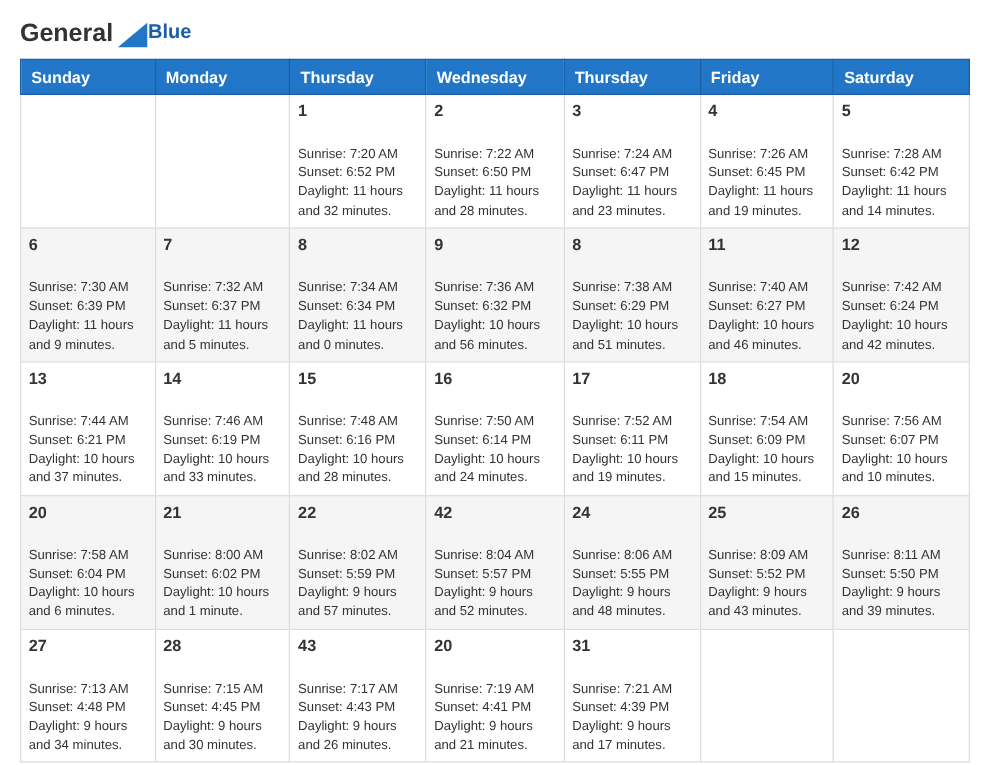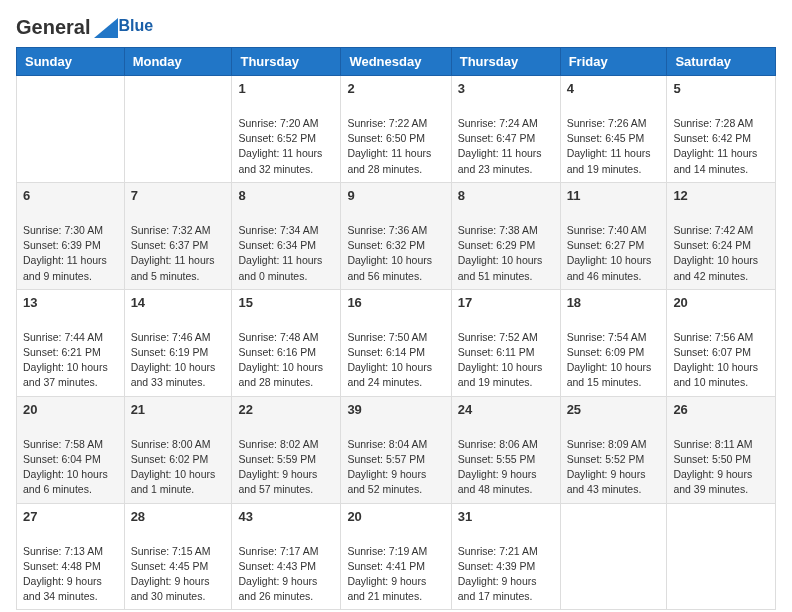--- a/index.html
+++ b/index.html
@@ -216,21 +216,21 @@
           </td>
           <td>
             <span class="day-number">21</span>
             <div class="day-info">Sunrise: 8:00 AM<br>Sunset: 6:02 PM<br>Daylight: 10 hours and 1 minute.</div>
           </td>
           <td>
             <span class="day-number">22</span>
             <div class="day-info">Sunrise: 8:02 AM<br>Sunset: 5:59 PM<br>Daylight: 9 hours and 57 minutes.</div>
           </td>
           <td>
-            <span class="day-number">39</span>
+            <span class="day-number">42</span>
             <div class="day-info">Sunrise: 8:04 AM<br>Sunset: 5:57 PM<br>Daylight: 9 hours and 52 minutes.</div>
           </td>
           <td>
             <span class="day-number">24</span>
             <div class="day-info">Sunrise: 8:06 AM<br>Sunset: 5:55 PM<br>Daylight: 9 hours and 48 minutes.</div>
           </td>
           <td>
             <span class="day-number">25</span>
             <div class="day-info">Sunrise: 8:09 AM<br>Sunset: 5:52 PM<br>Daylight: 9 hours and 43 minutes.</div>
           </td>

